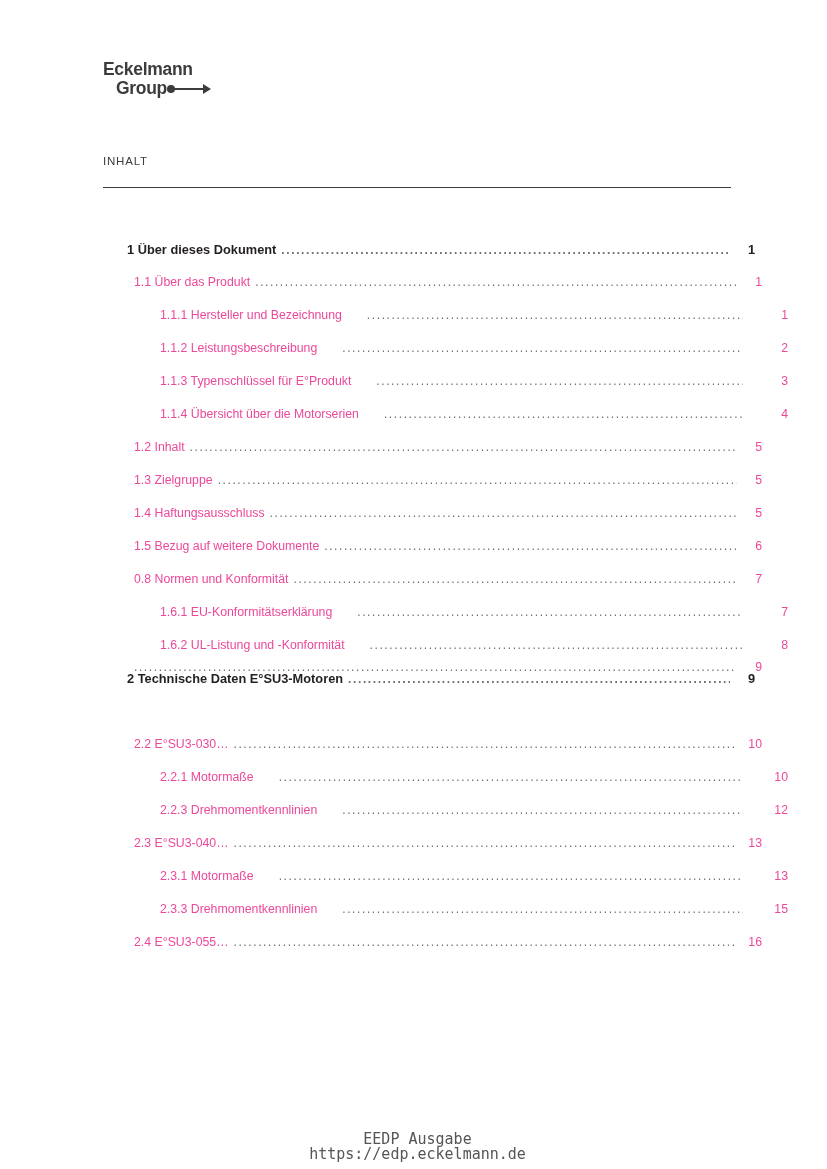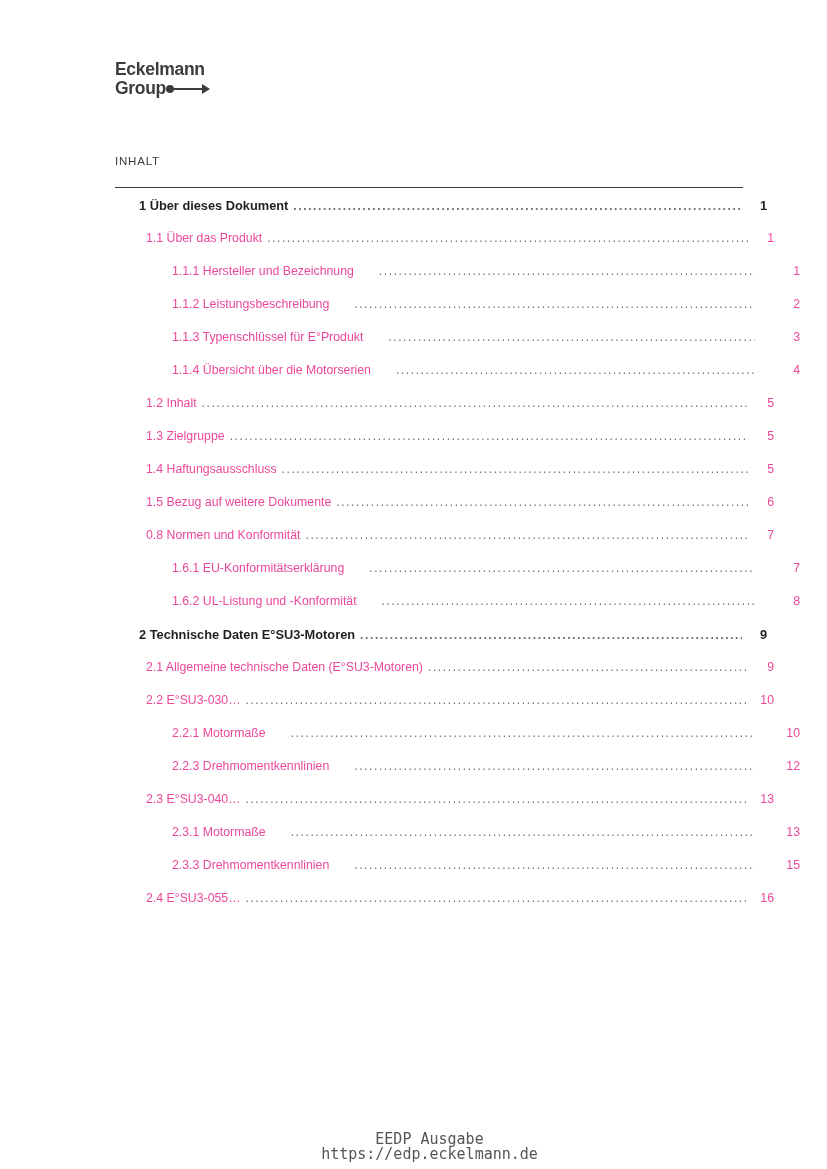--- a/index.html
+++ b/index.html
@@ -11,21 +11,21 @@
     width: 827px;
     height: 1169px;
     position: relative;
     font-family: "Liberation Sans", sans-serif;
     color: #231f20;
     overflow: hidden;
   }
 
   .page {
     position: absolute;
-    top: 0; left: 16px;
+    top: 0; left: 4px;
     width: 687px;
     height: 1169px;
   }
 
   
   .logo {
     position: absolute;
     left: 99px;
     top: 60px;
     width: 200px;
@@ -35,20 +35,21 @@
     font-weight: bold;
     letter-spacing: -0.3px;
     color: #3c3c3b;
     line-height: 19px;
   }
   .logo-row2 {
     display: flex;
     align-items: center;
     gap: 0;
     line-height: 19px;
+    margin-left: 13px;
   }
   .logo-line2 {
     font-size: 17.5px;
     font-weight: bold;
     letter-spacing: -0.3px;
     color: #3c3c3b;
   }
   .logo-arrow {
     display: inline-block;
     position: relative;
@@ -106,20 +107,21 @@
     display: flex;
     align-items: baseline;
     width: 100%;
     font-size: 12.3px;
     color: #ec4899;
     white-space: nowrap;
   }
   .toc-entry .label {
     flex: 0 0 auto;
     padding-right: 5px;
+    margin-top: 44px;
   }
   .toc-entry .leader {
     flex: 1 1 auto;
     overflow: hidden;
     height: 1em;
     position: relative;
     color: #6d6d6d;
     letter-spacing: 1.6px;
     font-size: 12px;
   }
@@ -254,21 +256,20 @@
         <span class="label">1.6.2 UL-Listung und -Konformität</span>
         <span class="leader"></span>
         <span class="page-no">8</span>
       </div>
       <div class="toc-entry lvl1">
         <span class="label">2 Technische Daten E°SU3-Motoren</span>
         <span class="leader"></span>
         <span class="page-no">9</span>
       </div>
       <div class="toc-entry lvl2">
-        <span class="label">2.1 Allgemeine technische Daten (E°SU3-Motoren)</span>
         <span class="leader"></span>
         <span class="page-no">9</span>
       </div>
       <div class="toc-entry lvl2">
         <span class="label">2.2 E°SU3-030…</span>
         <span class="leader"></span>
         <span class="page-no">10</span>
       </div>
       <div class="toc-entry lvl3">
         <span class="label">2.2.1 Motormaße</span>

